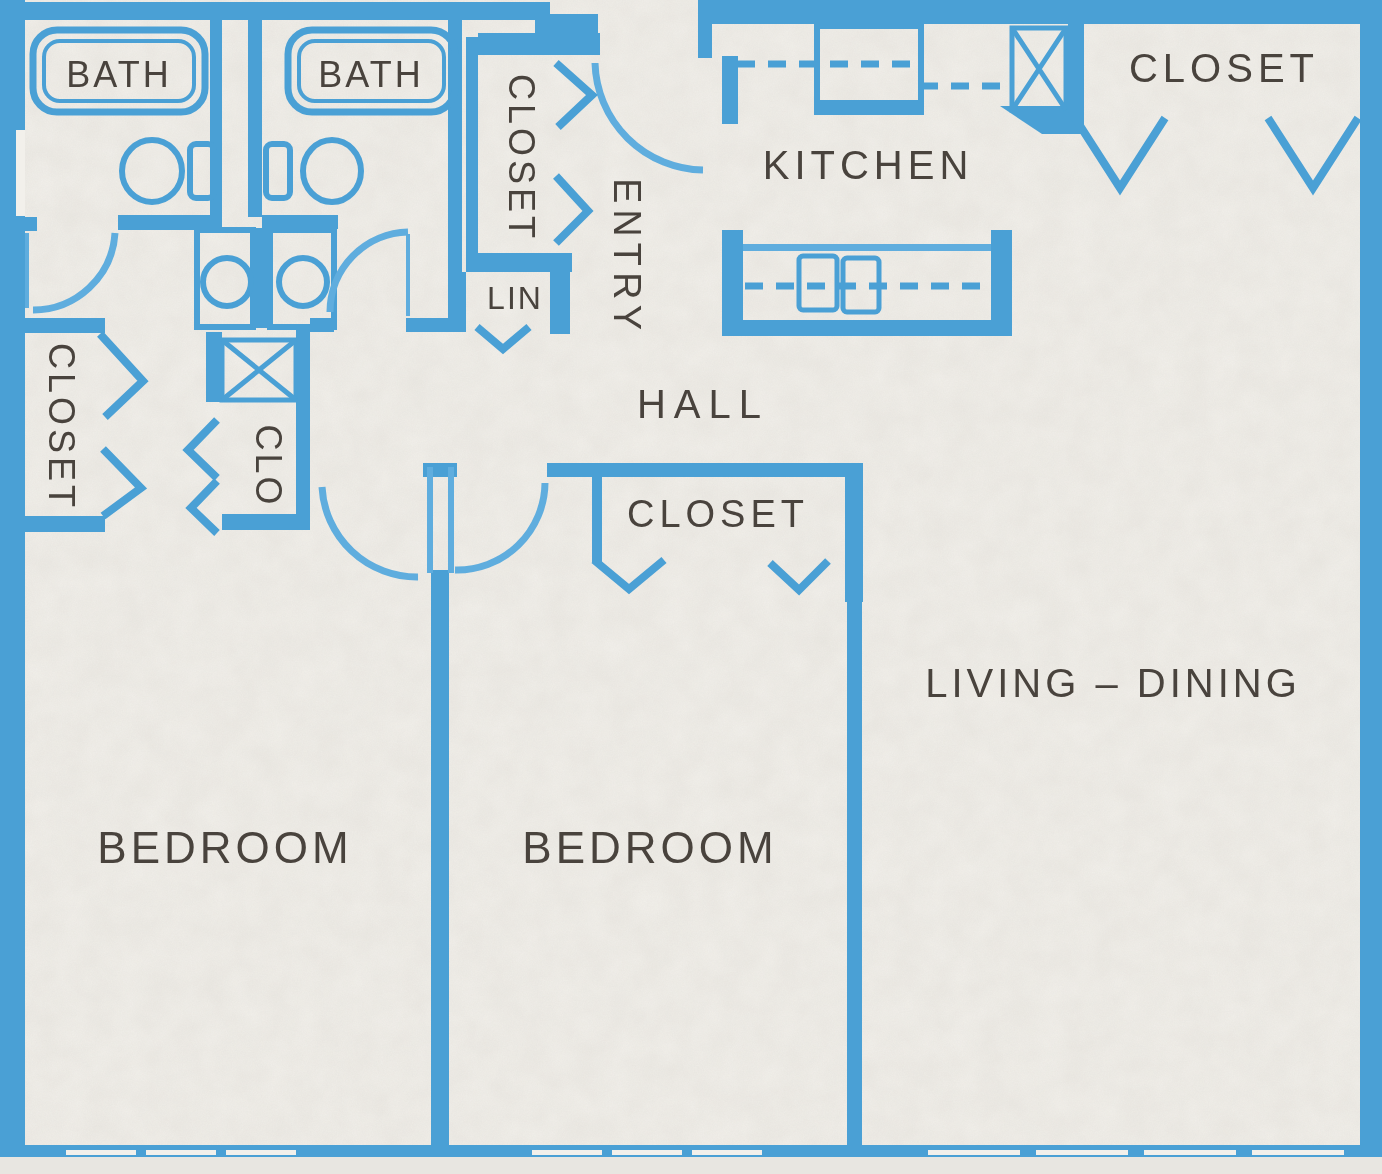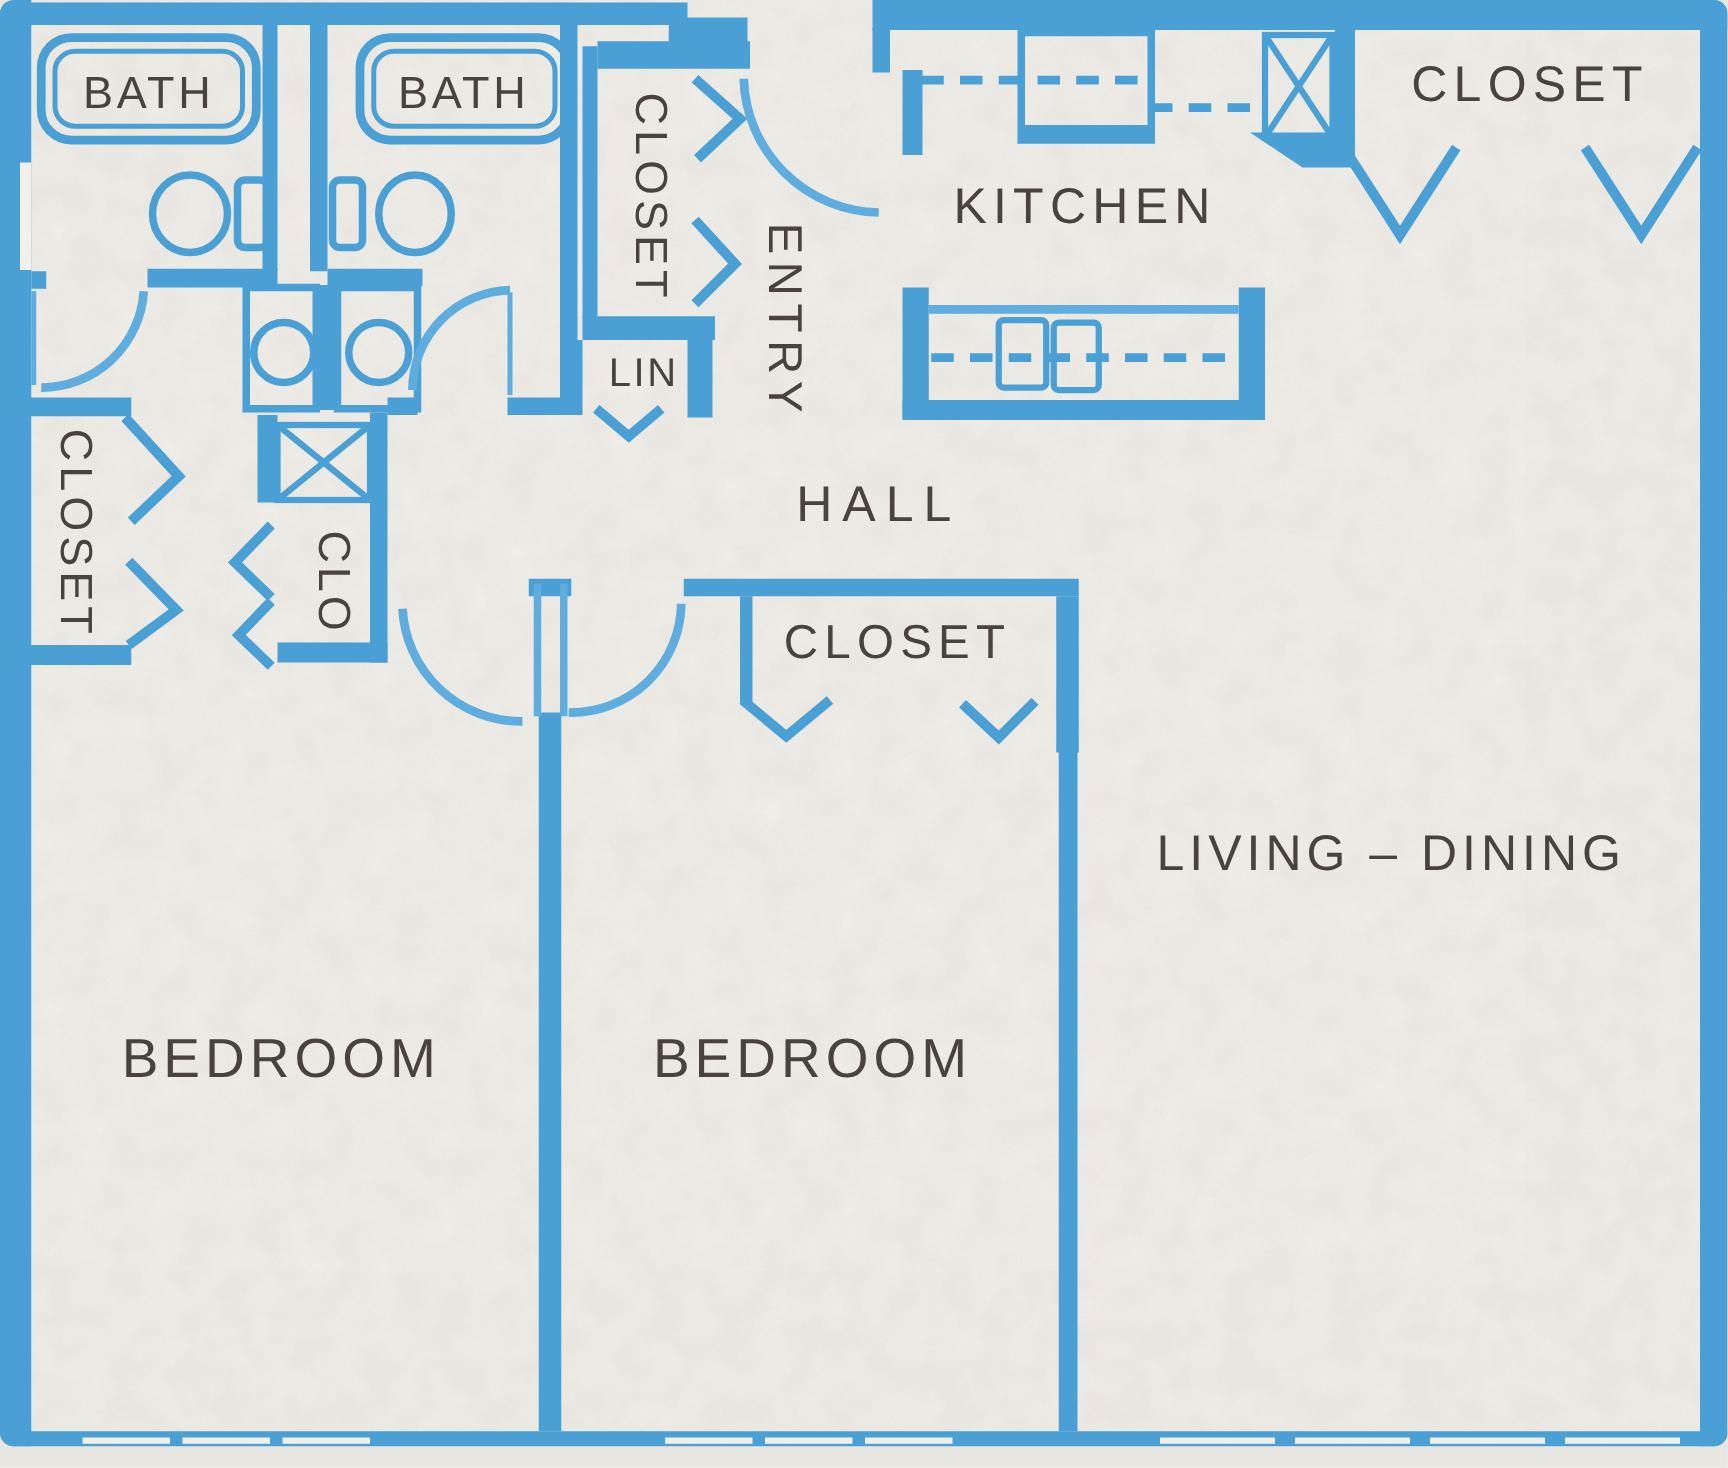--- a/index.html
+++ b/index.html
@@ -1,21 +1,20 @@
 <!DOCTYPE html>
 <html><head>
 <meta charset="utf-8">
 <style>
   html,body{margin:0;padding:0;background:#e8e6e1;}
   .stage{
     position:relative;
     width:1382px;height:1157px;
     font-family:"Liberation Sans", sans-serif;
     overflow:hidden;
-    border-radius:11px;
   }
   svg{display:block;}
   text{
     fill:#49433d;
     font-family:"Liberation Sans", sans-serif;
     font-weight:normal;
   }
 </style>
 </head>
 <body>

